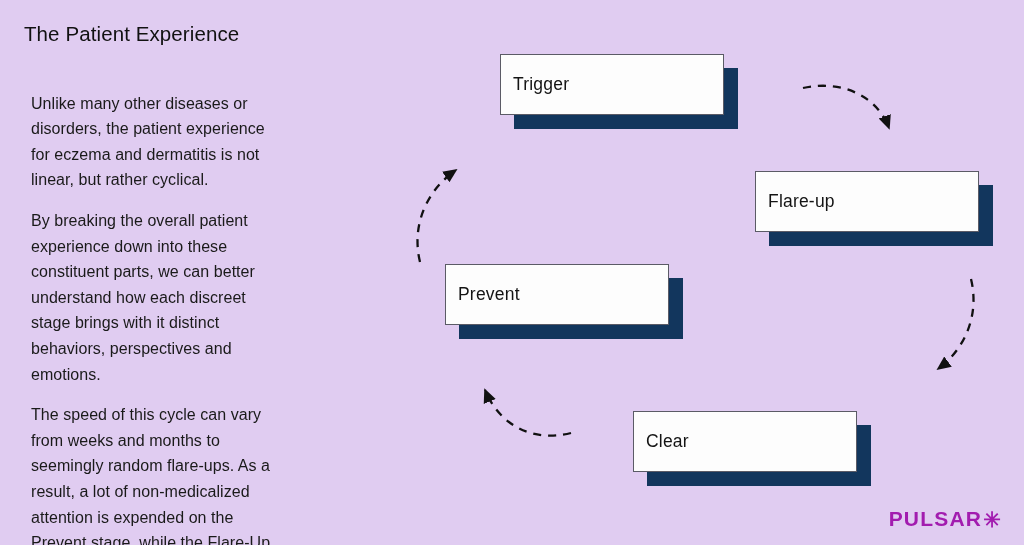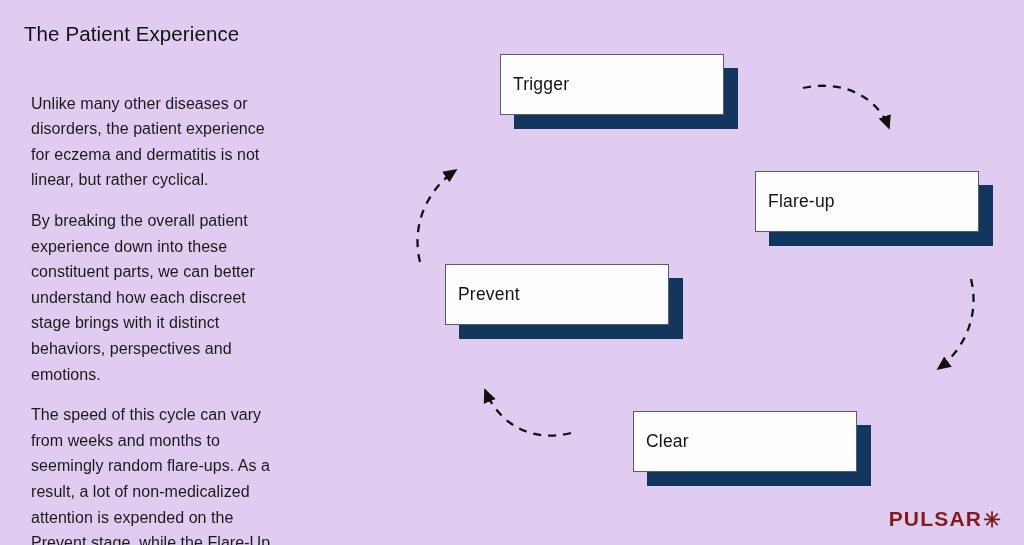--- a/index.html
+++ b/index.html
@@ -94,21 +94,21 @@
     pointer-events: none;
   }
 
   
   .logo {
     position: absolute;
     right: 22px;
     bottom: 14px;
     font-size: 21px;
     font-weight: bold;
-    color: #7f1d1d;
+    color: #a21caf;
     letter-spacing: 1.2px;
     display: flex;
     align-items: center;
   }
   .logo-star {
     font-size: 21px;
     line-height: 1;
     margin-left: 1px;
   }
 </style>

